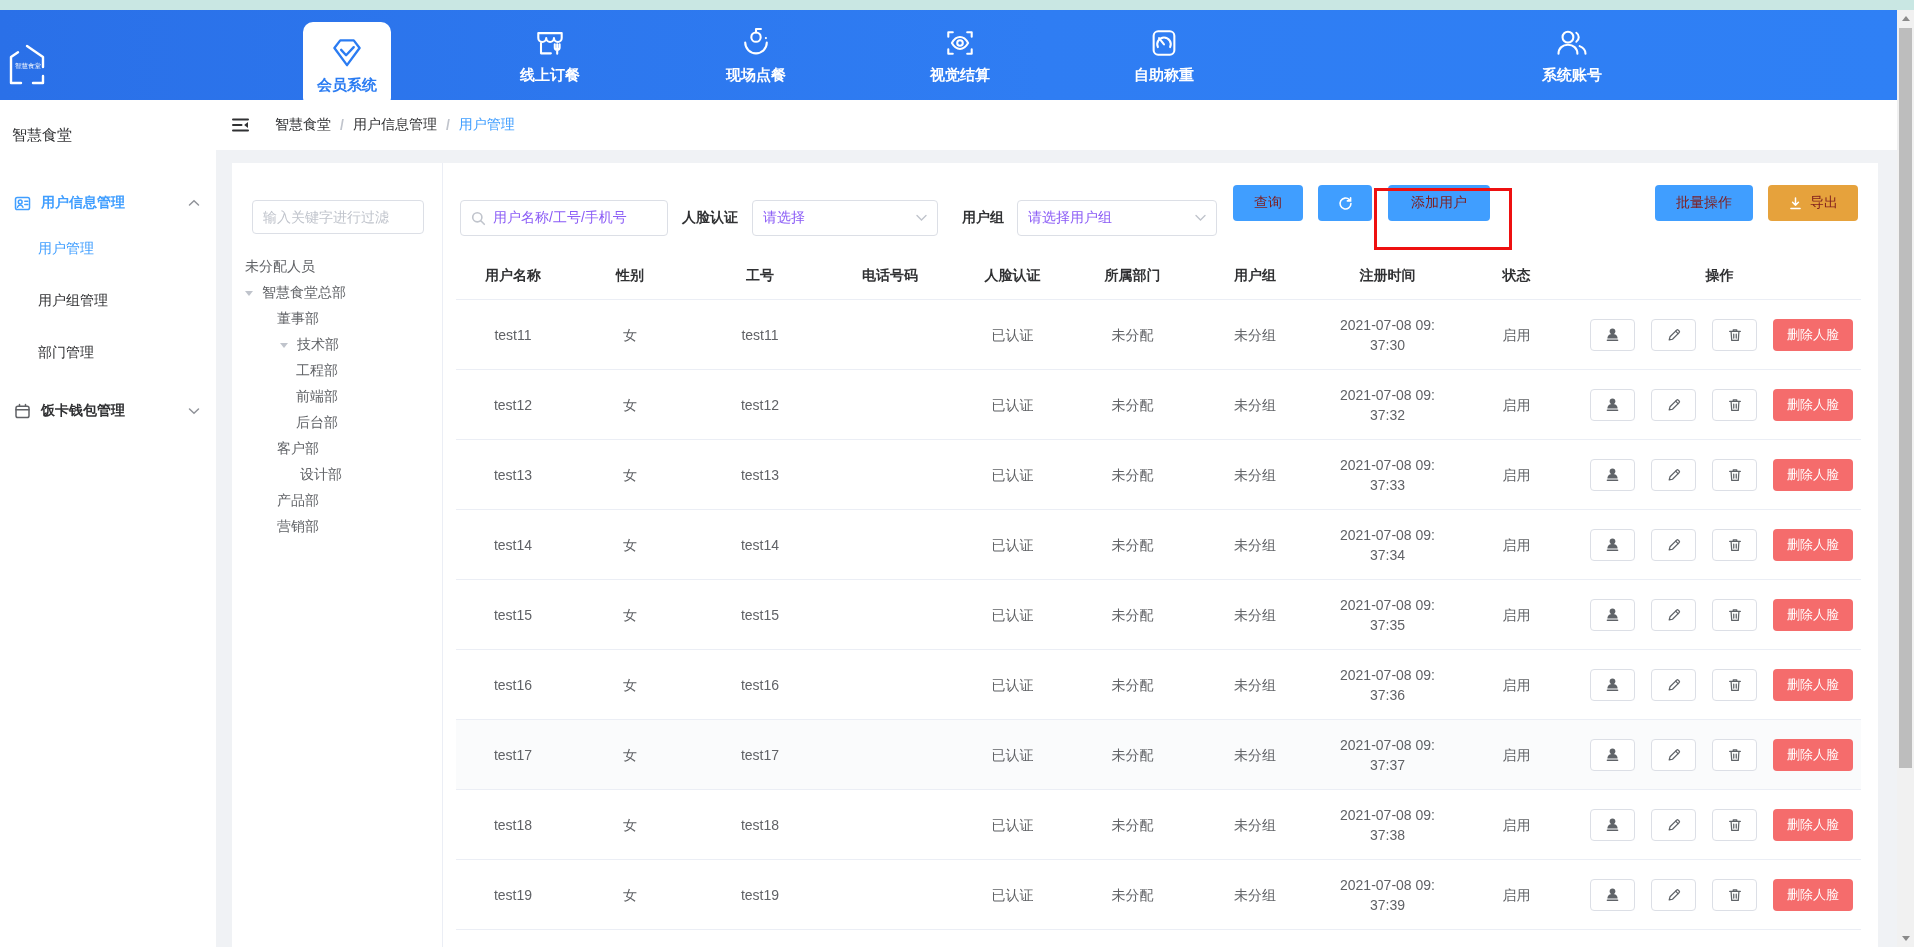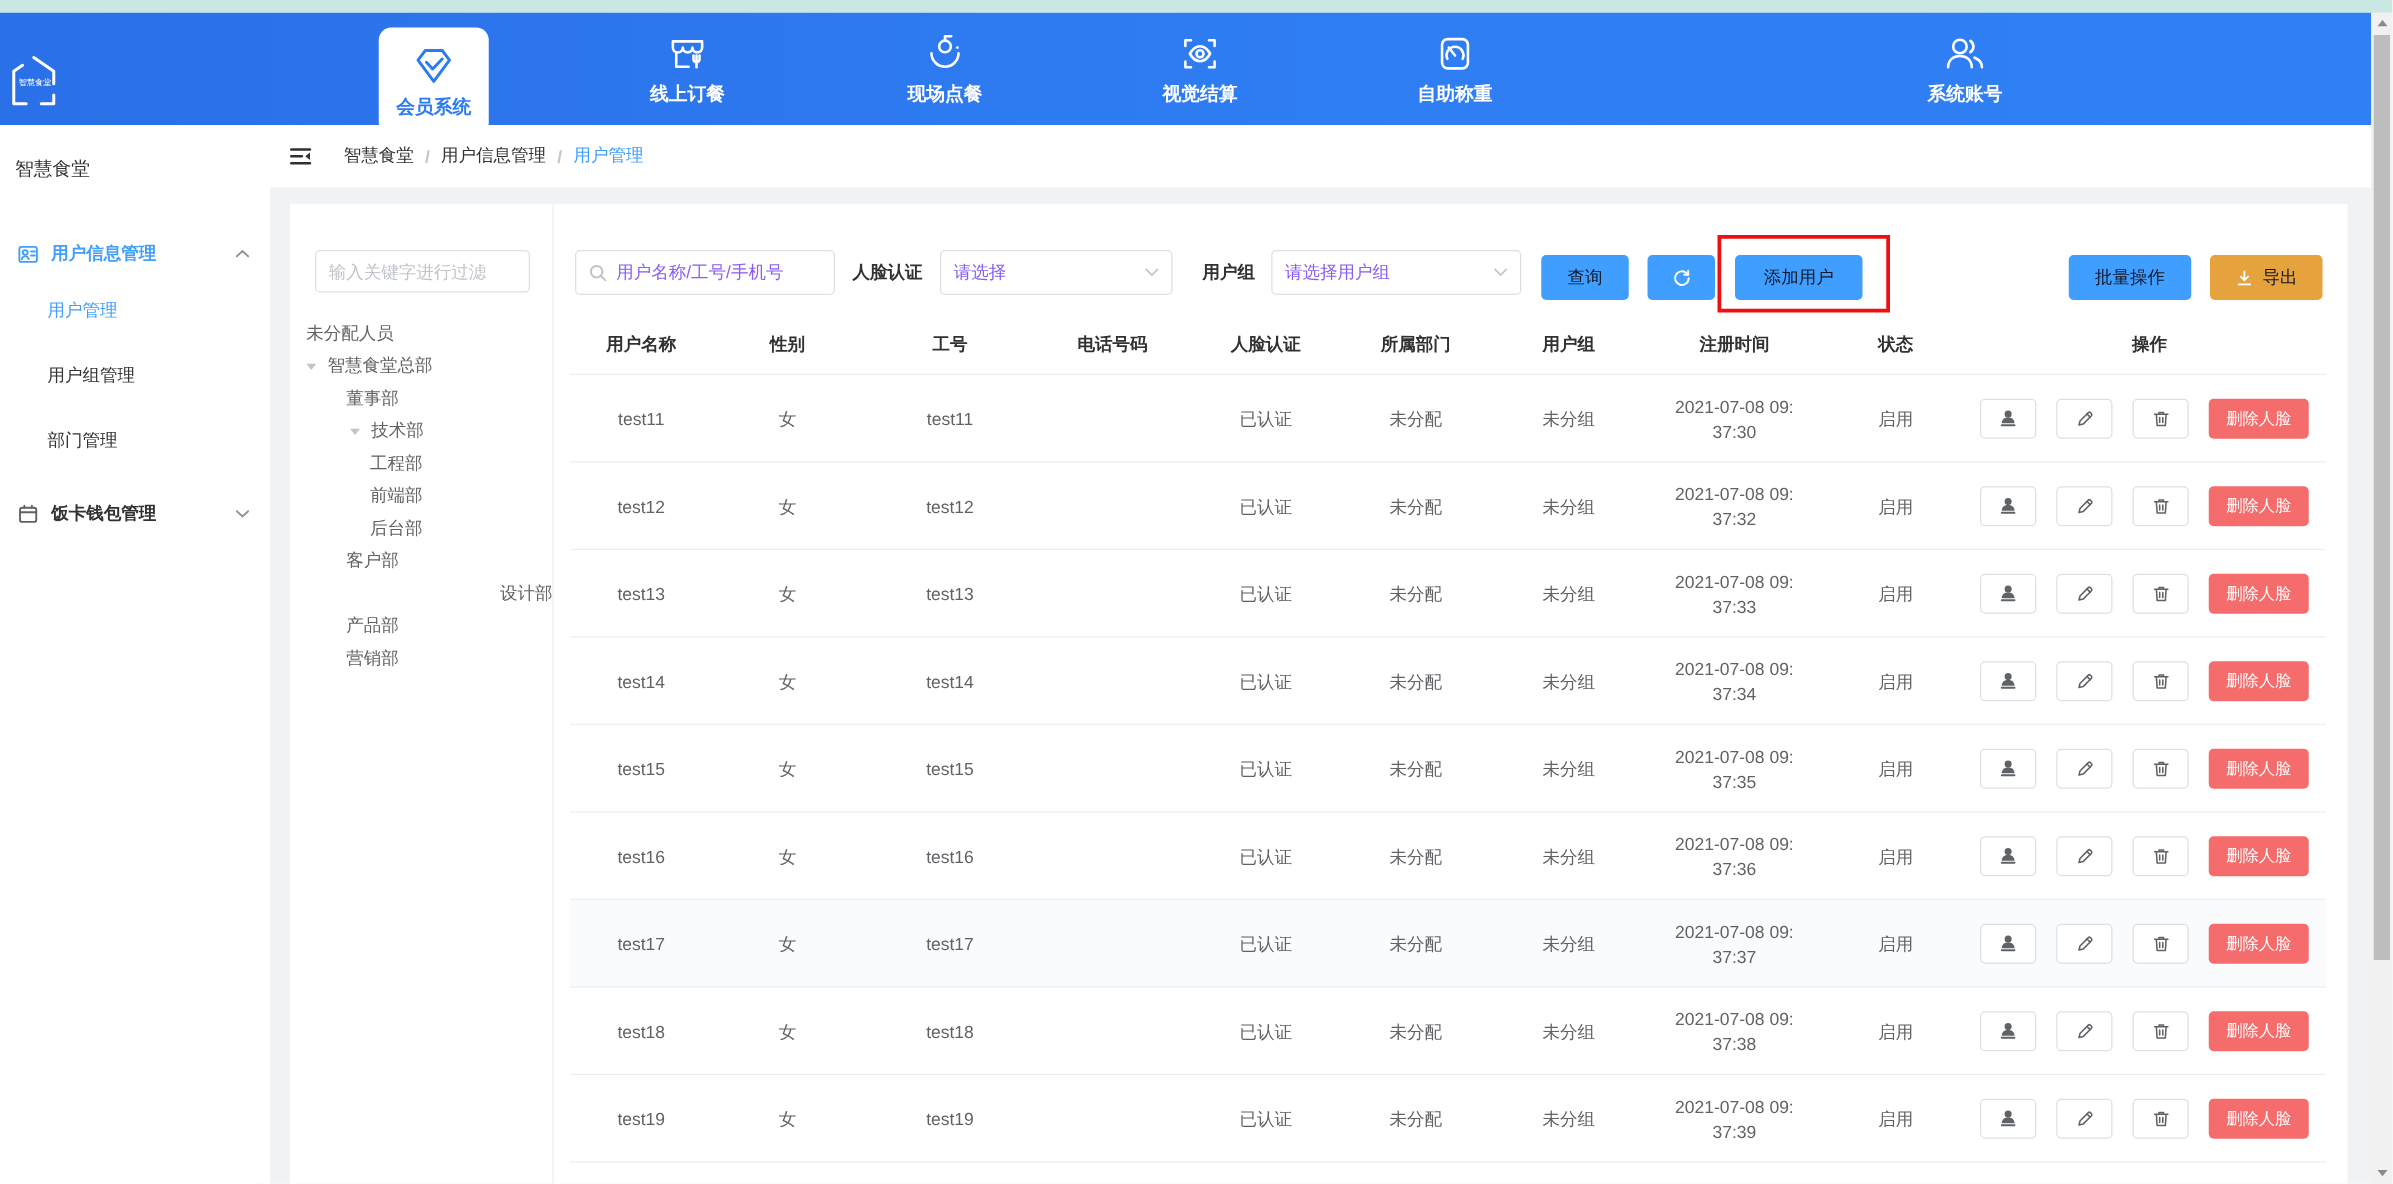--- a/index.html
+++ b/index.html
@@ -67,36 +67,36 @@
   .tnode{height:26px;display:flex;align-items:center;font-size:14px;color:#606266;cursor:pointer;white-space:nowrap}
   .tree-arrow{width:0;height:0;border-left:4px solid transparent;border-right:4px solid transparent;
     border-top:5px solid #c0c4cc;margin-right:9px;flex:none}
 
   
   .lbl{position:absolute;top:200px;height:36px;display:flex;align-items:center;font-size:14px;font-weight:bold;color:#303133}
   .inp{position:absolute;top:200px;height:36px;box-sizing:border-box;border:1px solid #dcdfe6;border-radius:4px;background:#fff;
     display:flex;align-items:center;padding:0 10px;font-size:14px;color:#8b5cf6;gap:7px;cursor:text}
   .sel{cursor:pointer}
   .sel .ph{flex:1}
-  .btn{position:absolute;top:204px;height:36px;border:none;border-radius:4px;color:#0f172a;font-size:14px;
+  .btn{position:absolute;top:185px;height:36px;border:none;border-radius:4px;color:#7f1d1d;font-size:14px;
     display:flex;align-items:center;justify-content:center;gap:7px;cursor:pointer;
     font-family:Liberation Mono, monospace}
   .btn.blue{background:#409eff}
   .btn.orange{background:#e6a23c}
   #hl-box{left:1374px;top:188px;width:132px;height:56px;border:3px solid #ee1010;z-index:5;pointer-events:none}
 
   
   .trow{display:grid;grid-template-columns:114px 120px 140px 120px 125px 115px 130px 135px 123px 283px;width:1405px}
   #thead{left:456px;top:250px;height:50px;border-bottom:1px solid #ebeef5;box-sizing:border-box}
   #thead .tc{font-weight:bold;color:#303133}
   #tbody{left:456px;top:300px}
   .tc{display:flex;align-items:center;justify-content:center;font-size:14px;color:#606266;text-align:center;line-height:20px}
   .drow{height:70px;border-bottom:1px solid #ebeef5;box-sizing:border-box}
   .time-cell{flex-direction:column;justify-content:center}
-  .ops{justify-content:center;padding-right:8px;box-sizing:border-box;gap:16px}
+  .ops{justify-content:flex-end;padding-right:8px;box-sizing:border-box;gap:16px}
   .opbtn{width:45px;height:32px;background:#fff;border:1px solid #dcdfe6;border-radius:4px;
     display:flex;align-items:center;justify-content:center;cursor:pointer;padding:0}
   .delbtn{width:80px;height:32px;background:#f56c6c;color:#fff;border:none;border-radius:4px;font-size:13px;cursor:pointer;
     font-family:"Liberation Sans","DejaVu Sans",sans-serif}
 </style>
 </head>
 <body>
 
 <div id="top-strip" class="abs"></div>
 <div id="scrollbar" class="abs">
@@ -278,21 +278,21 @@
     <span class="tlabel">前端部</span>
   </div>
     <div class="tnode" style="padding-left: 64px;">
 
     <span class="tlabel">后台部</span>
   </div>
     <div class="tnode" style="padding-left: 45px;">
 
     <span class="tlabel">客户部</span>
   </div>
-    <div class="tnode" style="padding-left: 68px; justify-content: flex-end;">
+    <div class="tnode" style="padding-left: 68px;">
 
     <span class="tlabel">设计部</span>
   </div>
     <div class="tnode" style="padding-left: 45px;">
 
     <span class="tlabel">产品部</span>
   </div>
     <div class="tnode" style="padding-left: 45px;">
 
     <span class="tlabel">营销部</span>

